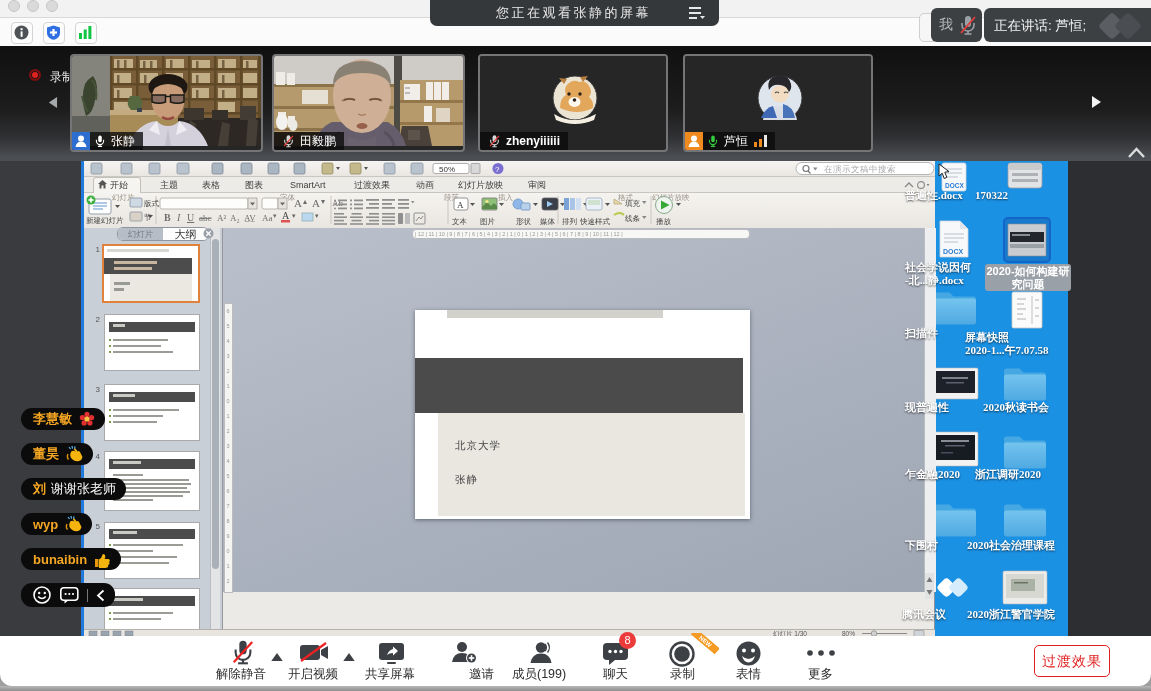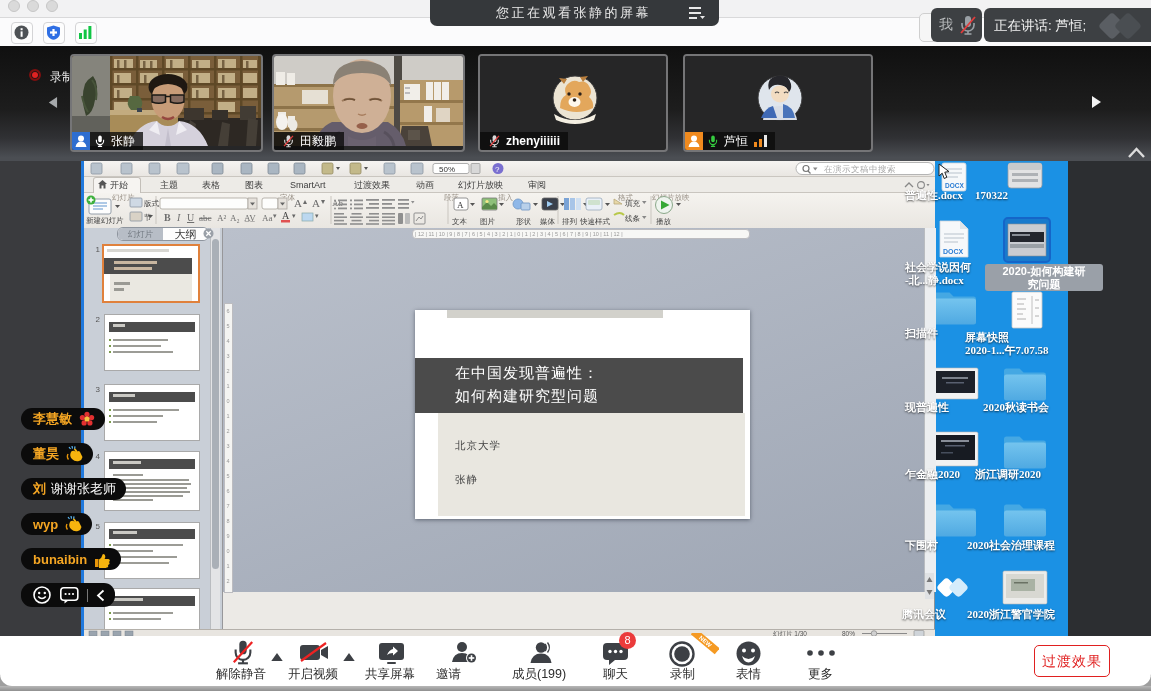--- a/index.html
+++ b/index.html
@@ -668,21 +668,20 @@
       <div style="font-size:5.5px;color:#999;line-height:8px;white-space:nowrap;margin-left:2px;letter-spacing:0;">| 12 | 11 | 10 | 9 | 8 | 7 | 6 | 5 | 4 | 3 | 2 | 1 | 0 | 1 | 2 | 3 | 4 | 5 | 6 | 7 | 8 | 9 | 10 | 11 | 12 |</div>
     </div>
 
     <div class="abs" style="left:.5px;top:75px;width:7px;height:288px;background:#f4f4f2;border:1px solid #bcbcc0;overflow:hidden;">
       <div style="font-size:5.5px;color:#999;width:7px;text-align:center;line-height:15px;word-break:break-all;">6 5 4 3 2 1 0 1 2 3 4 5 6 7 8 9 0 1 2</div>
     </div>
 
     <div class="abs" style="left:192px;top:82px;width:335px;height:209px;background:#fff;box-shadow:0 1px 4px rgba(20,25,40,.5);">
       <div class="abs" style="left:32px;top:0;width:216px;height:7.5px;background:#d2d1cb;"></div>
       <div class="abs" style="left:0;top:48px;width:328px;height:55px;background:#4b4b4b;"></div>
-      <div class="abs" style="left:40px;top:51px;width:280px;color:#fff;font-size:15px;line-height:23px;letter-spacing:1px;">在中国发现普遍性：<br>如何构建研究型问题</div>
       <div class="abs" style="left:23px;top:103px;width:307px;height:103px;background:#e9e7e0;"></div>
       <div class="abs" style="left:40px;top:129px;color:#3f3f3f;font-size:10.5px;letter-spacing:1px;">北京大学</div>
       <div class="abs" style="left:40px;top:163px;color:#3f3f3f;font-size:10.5px;letter-spacing:1px;">张静</div>
     </div>
 
     <div class="abs" style="left:701px;top:0;width:11px;height:364px;background:#eceef0;border-left:1px solid #b9bcc0;"></div>
     <svg class="abs" style="left:702px;top:345px;" width="9" height="26" viewBox="0 0 9 26">
         <rect width="9" height="26" fill="#e0e2e4"></rect>
         <path d="M1.5 9 L4.5 4 L7.5 9 Z" fill="#777"></path>
         <path d="M1.5 17 L4.5 22 L7.5 17 Z" fill="#777"></path>
@@ -814,21 +813,21 @@
   <g transform="translate(57,410)">
     <rect x="10" y="0" width="44" height="33" rx="1.5" fill="#ececea" stroke="#b8b8b8" stroke-width=".6"></rect>
     <rect x="13" y="3" width="38" height="24" fill="#d8d8d2"></rect>
     <rect x="18" y="8" width="24" height="12" fill="#a9b2a4"></rect>
     <rect x="21" y="11" width="14" height="1.5" fill="#6a7264"></rect>
   </g>
 </svg>
 <div class="abs dlab" style="left:905px;top:189px;width:100px;">普遍性.docx</div>
 <div class="abs dlab" style="left:975px;top:189px;width:100px;">170322</div>
 <div class="abs dlab" style="left:905px;top:261px;width:100px;">社会学说因何<br>-北...静.docx</div>
-<div class="abs" style="left:985px;top:264px;width:86px;background:#9aa0a8;border-radius:3px;padding:1px 16px;color:#fff;font-size:11px;font-weight:bold;text-align:center;line-height:12.5px;">2020-如何构建研<br>究问题</div>
+<div class="abs" style="left:985px;top:264px;width:86px;background:#9aa0a8;border-radius:3px;padding:1px 0;color:#fff;font-size:11px;font-weight:bold;text-align:center;line-height:12.5px;">2020-如何构建研<br>究问题</div>
 <div class="abs dlab" style="left:905px;top:327px;width:100px;">扫描件</div>
 <div class="abs dlab" style="left:965px;top:331px;width:120px;">屏幕快照<br>2020-1...午7.07.58</div>
 <div class="abs dlab" style="left:905px;top:401px;width:100px;">现普遍性</div>
 <div class="abs dlab" style="left:975px;top:401px;width:100px;padding-left:8px;">2020秋读书会</div>
 <div class="abs dlab" style="left:905px;top:468px;width:100px;">乍金融2020</div>
 <div class="abs dlab" style="left:975px;top:468px;width:100px;">浙江调研2020</div>
 <div class="abs dlab" style="left:905px;top:539px;width:100px;">下围村</div>
 <div class="abs dlab" style="left:967px;top:539px;width:116px;">2020社会治理课程</div>
 <div class="abs dlab" style="left:902px;top:608px;width:100px;">腾讯会议</div>
 <div class="abs dlab" style="left:967px;top:608px;width:116px;">2020浙江警官学院</div>
@@ -892,21 +891,21 @@
     <path d="M7 16 q6.5 6 13 0 q-2 6.5 -6.5 6.5 q-4.5 0 -6.5 -6.5" fill="#fff"></path>
   </svg>
   <svg class="abs" style="left:806px;top:13px;" width="30" height="8" viewBox="0 0 30 8">
       <circle cx="4" cy="4" r="2.8" fill="#3d4045"></circle>
       <circle cx="15" cy="4" r="2.8" fill="#3d4045"></circle>
       <circle cx="26" cy="4" r="2.8" fill="#3d4045"></circle>
     </svg>
   <div class="mlabel abs" style="left:216px;">解除静音</div>
   <div class="mlabel abs" style="left:288px;">开启视频</div>
   <div class="mlabel abs" style="left:365px;">共享屏幕</div>
-  <div class="mlabel abs" style="left:436px;text-align:right;">邀请</div>
+  <div class="mlabel abs" style="left:469px;text-align:right;">邀请</div>
   <div class="mlabel abs" style="left:512px;">成员(199)</div>
   <div class="mlabel abs" style="left:603px;">聊天</div>
   <div class="mlabel abs" style="left:670px;">录制</div>
   <div class="mlabel abs" style="left:736px;">表情</div>
   <div class="mlabel abs" style="left:808px;">更多</div>
 
   <div class="abs" style="left:619px;top:-4px;width:17px;height:17px;border-radius:50%;background:#eb3b3b;color:#fff;font-size:11px;text-align:center;line-height:17px;">8</div>
 
   <svg class="abs" style="left:691px;top:-3px;" width="28" height="26" viewBox="0 0 32 30">
     <path d="M6 0 L32 0 L32 26 Z" fill="#f59a23" opacity="0"></path>

